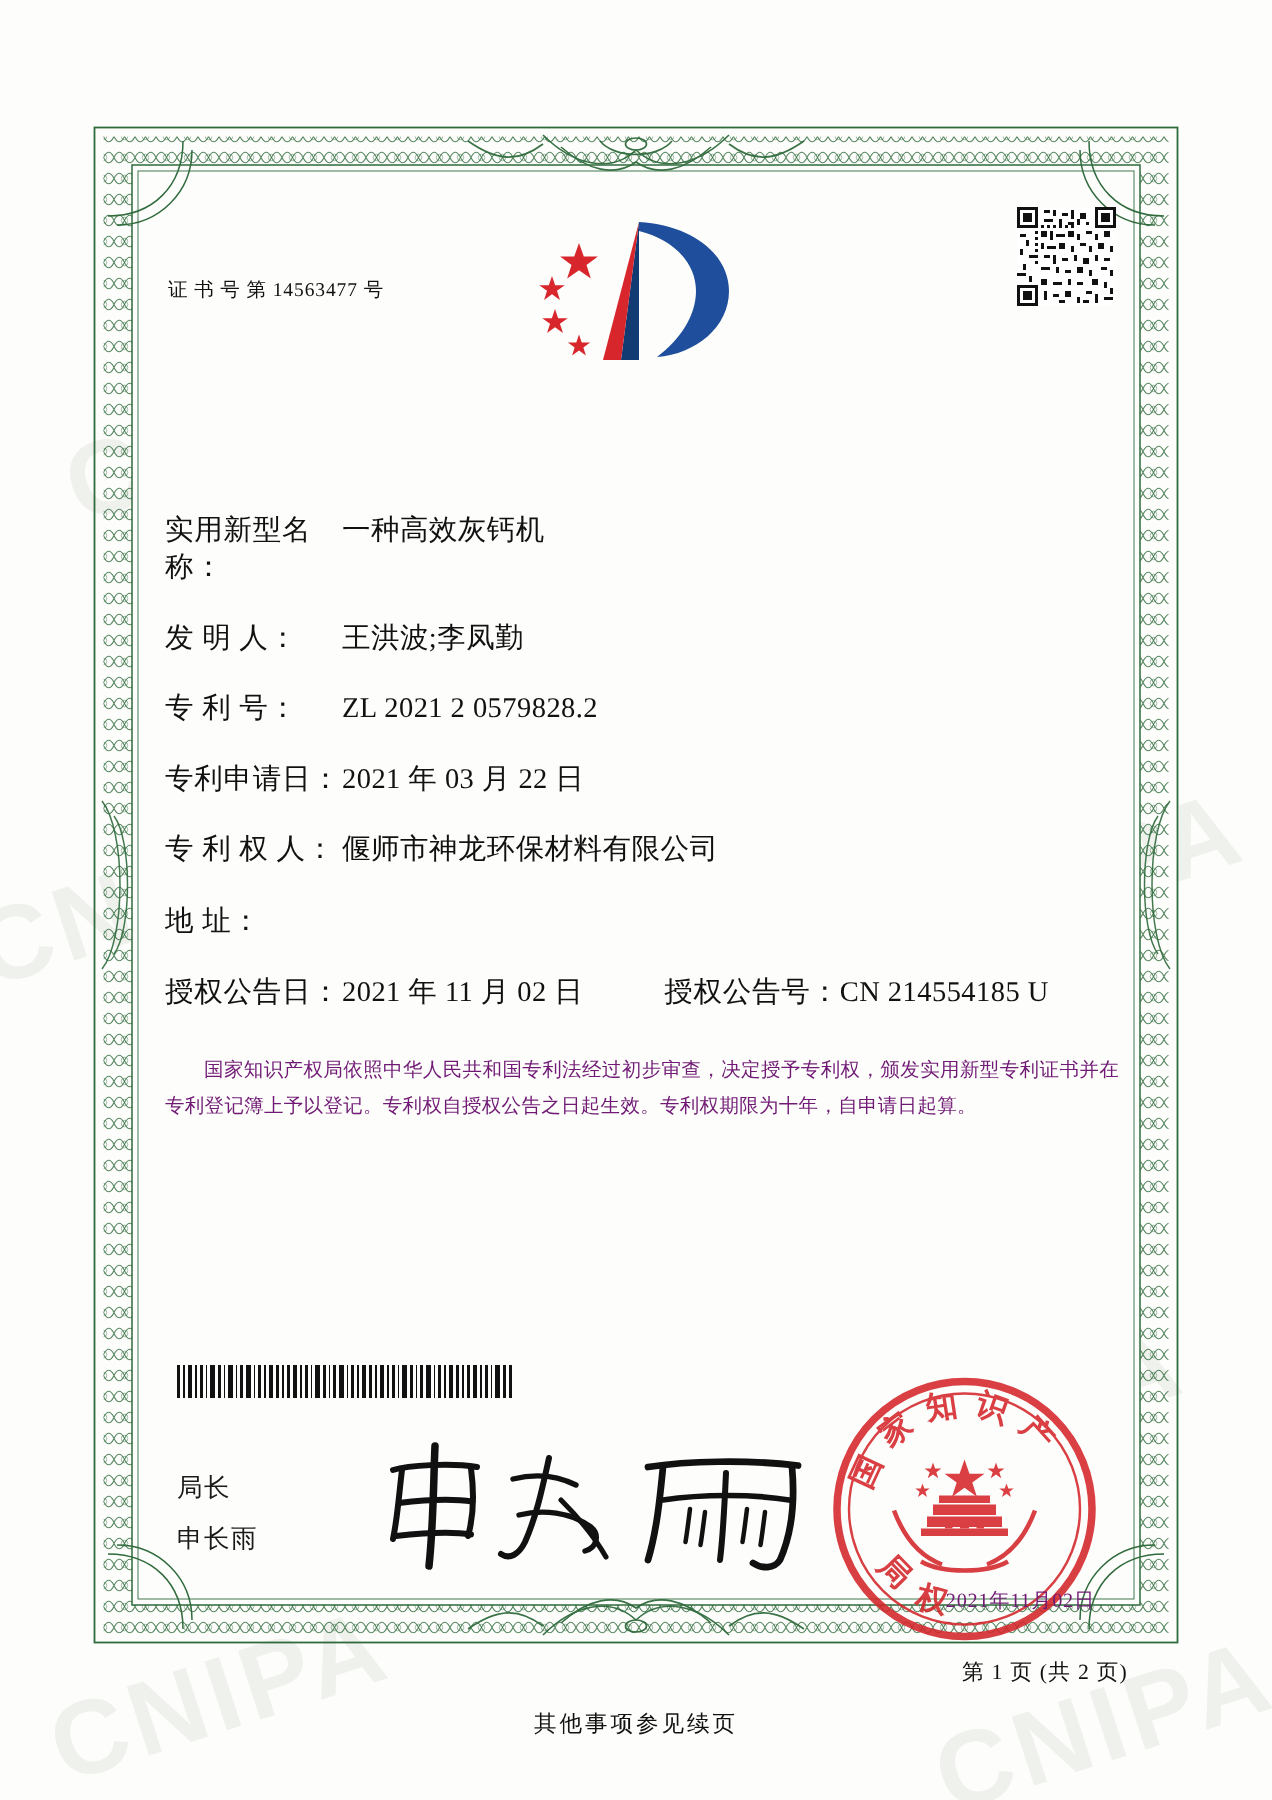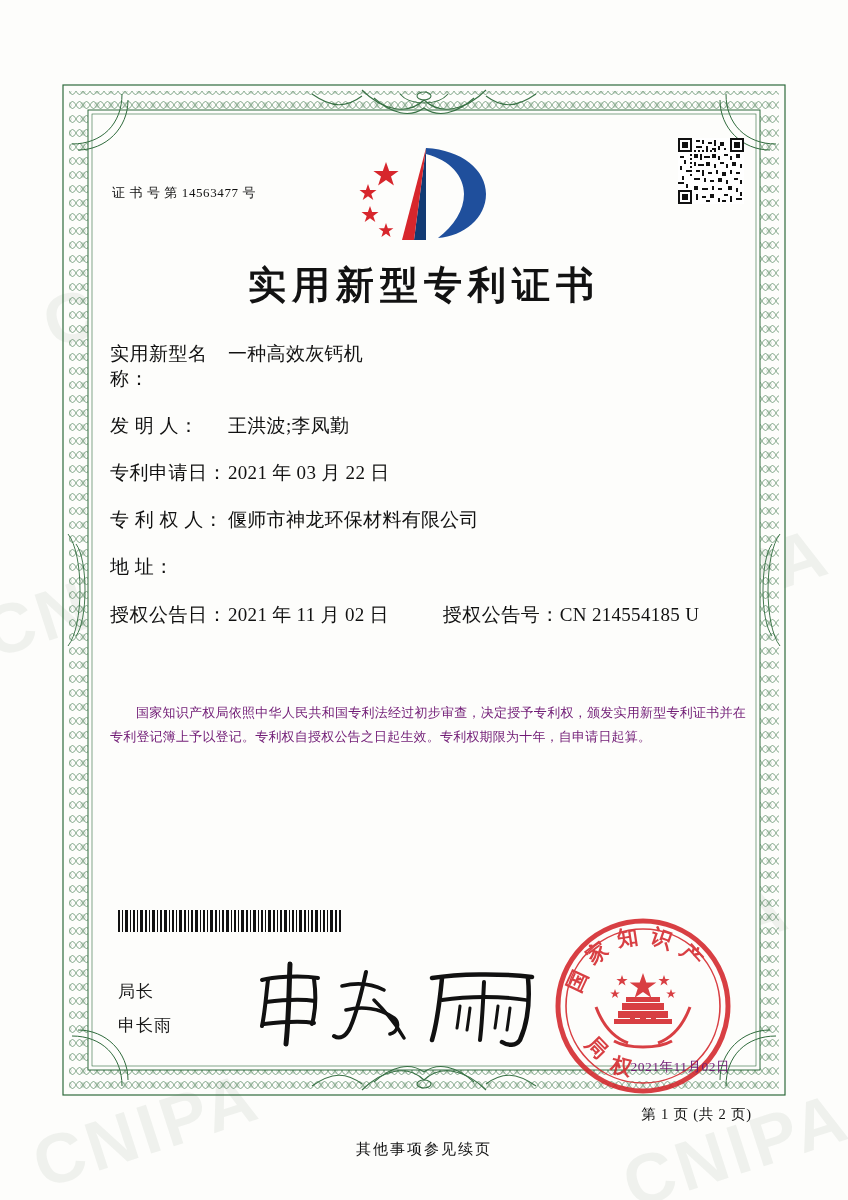--- a/index.html
+++ b/index.html
@@ -416,34 +416,37 @@
 
         <g fill="#d7262c">
           <polygon points="52,18 55.2,27 64.6,27 57,32.6 59.9,41.6 52,36.1 44.1,41.6 47,32.6 39.4,27 48.8,27"></polygon>
           <polygon points="34,40 36.1,46.1 42.5,46.1 37.3,49.9 39.3,56 34,52.2 28.7,56 30.7,49.9 25.5,46.1 31.9,46.1"></polygon>
           <polygon points="36,62 38.1,68.1 44.5,68.1 39.3,71.9 41.3,78 36,74.2 30.7,78 32.7,71.9 27.5,68.1 33.9,68.1"></polygon>
           <polygon points="52,79 53.8,84.3 59.4,84.3 54.9,87.6 56.6,93 52,89.7 47.4,93 49.1,87.6 44.6,84.3 50.2,84.3"></polygon>
         </g>
       </svg>
     </div>
 
-    <div class="main-title">实用新型专利证书</div>
 
     <div class="fields">
 
       <div class="field-row">
         <span class="f-label">实用新型名称：</span>
         <span class="f-value">一种高效灰钙机</span>
       </div>
 
       <div class="field-row">
         <span class="f-label spread">发  明  人：</span>
         <span class="f-value">王洪波;李凤勤</span>
       </div>
 
+      <div class="field-row">
+        <span class="f-label spread">专  利  号：</span>
+        <span class="f-value">ZL 2021 2 0579828.2</span>
+      </div>
 
       <div class="field-row">
         <span class="f-label">专利申请日：</span>
         <span class="f-value">2021 年 03 月 22 日</span>
       </div>
 
       <div class="field-row">
         <span class="f-label spread">专 利 权 人：</span>
         <span class="f-value">偃师市神龙环保材料有限公司</span>
       </div>

